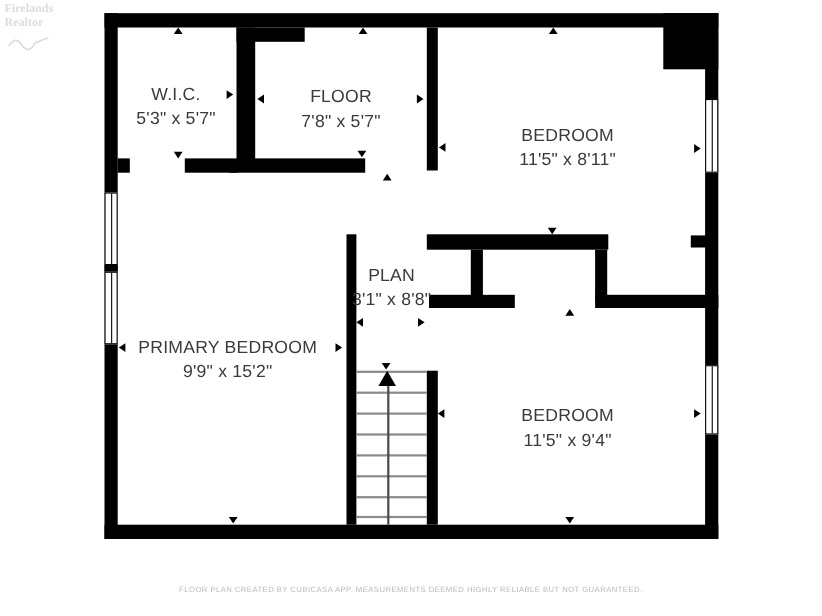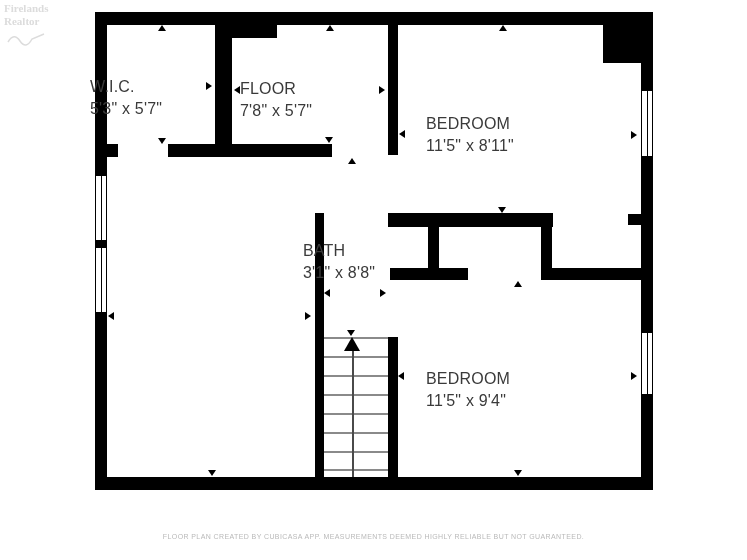--- a/index.html
+++ b/index.html
@@ -4,21 +4,21 @@
 <style>
   html,body{margin:0;padding:0;background:#ffffff;}
   #canvas{
     position:relative;width:747px;height:560px;background:#ffffff;overflow:hidden;
     font-family:"Liberation Sans",sans-serif;
   }
   .wall{position:absolute;background:#000;}
   .window{position:absolute;background:#fff;border:1px solid #000;box-sizing:border-box;}
   .window::after{content:"";position:absolute;top:0;bottom:0;left:50%;width:1px;margin-left:-0.5px;background:#000;}
   .win-divider{position:absolute;background:#000;}
-  .room-label{position:absolute;color:#3a3a3a;font-size:16px;line-height:22px;letter-spacing:0.2px;}
+  .room-label{position:absolute;text-align:center;color:#3a3a3a;font-size:16px;line-height:22px;letter-spacing:0.2px;}
   .room-label .dims{font-size:16px;}
   .arr{position:absolute;width:0;height:0;}
   .arr.up{border-left:4px solid transparent;border-right:4px solid transparent;border-bottom:6px solid #000;}
   .arr.down{border-left:4px solid transparent;border-right:4px solid transparent;border-top:6px solid #000;}
   .arr.left{border-top:4px solid transparent;border-bottom:4px solid transparent;border-right:6px solid #000;}
   .arr.right{border-top:4px solid transparent;border-bottom:4px solid transparent;border-left:6px solid #000;}
   #stairs{position:absolute;left:324px;top:337px;width:64px;height:140px;}
   #stairs .tread{position:absolute;left:0;width:64px;height:2px;background:#8a8a8a;}
   #stairs .runline{position:absolute;left:28px;top:13px;width:2px;height:127px;background:#4a4a4a;}
   #stairs .runarrow{position:absolute;left:20px;top:0;width:0;height:0;
@@ -117,24 +117,28 @@
     <div class="name">FLOOR</div>
     <div class="dims">7'8" x 5'7"</div>
   </div>
 
   <div class="room-label" style="left:426px;top:113px;width:180px">
     <div class="name">BEDROOM</div>
     <div class="dims">11'5" x 8'11"</div>
   </div>
 
   <div class="room-label" style="left:303px;top:240px;width:106px">
-    <div class="name">BATH</div>
+    <div class="name">PLAN</div>
     <div class="dims">3'1" x 8'8"</div>
   </div>
 
+  <div class="room-label" style="left:92px;top:306px;width:230px">
+    <div class="name">PRIMARY BEDROOM</div>
+    <div class="dims">9'9" x 15'2"</div>
+  </div>
 
   <div class="room-label" style="left:426px;top:368px;width:180px">
     <div class="name">BEDROOM</div>
     <div class="dims">11'5" x 9'4"</div>
   </div>
 
   <div id="footer">FLOOR PLAN CREATED BY CUBICASA APP. MEASUREMENTS DEEMED HIGHLY RELIABLE BUT NOT GUARANTEED.</div>
 
 </div>
 

